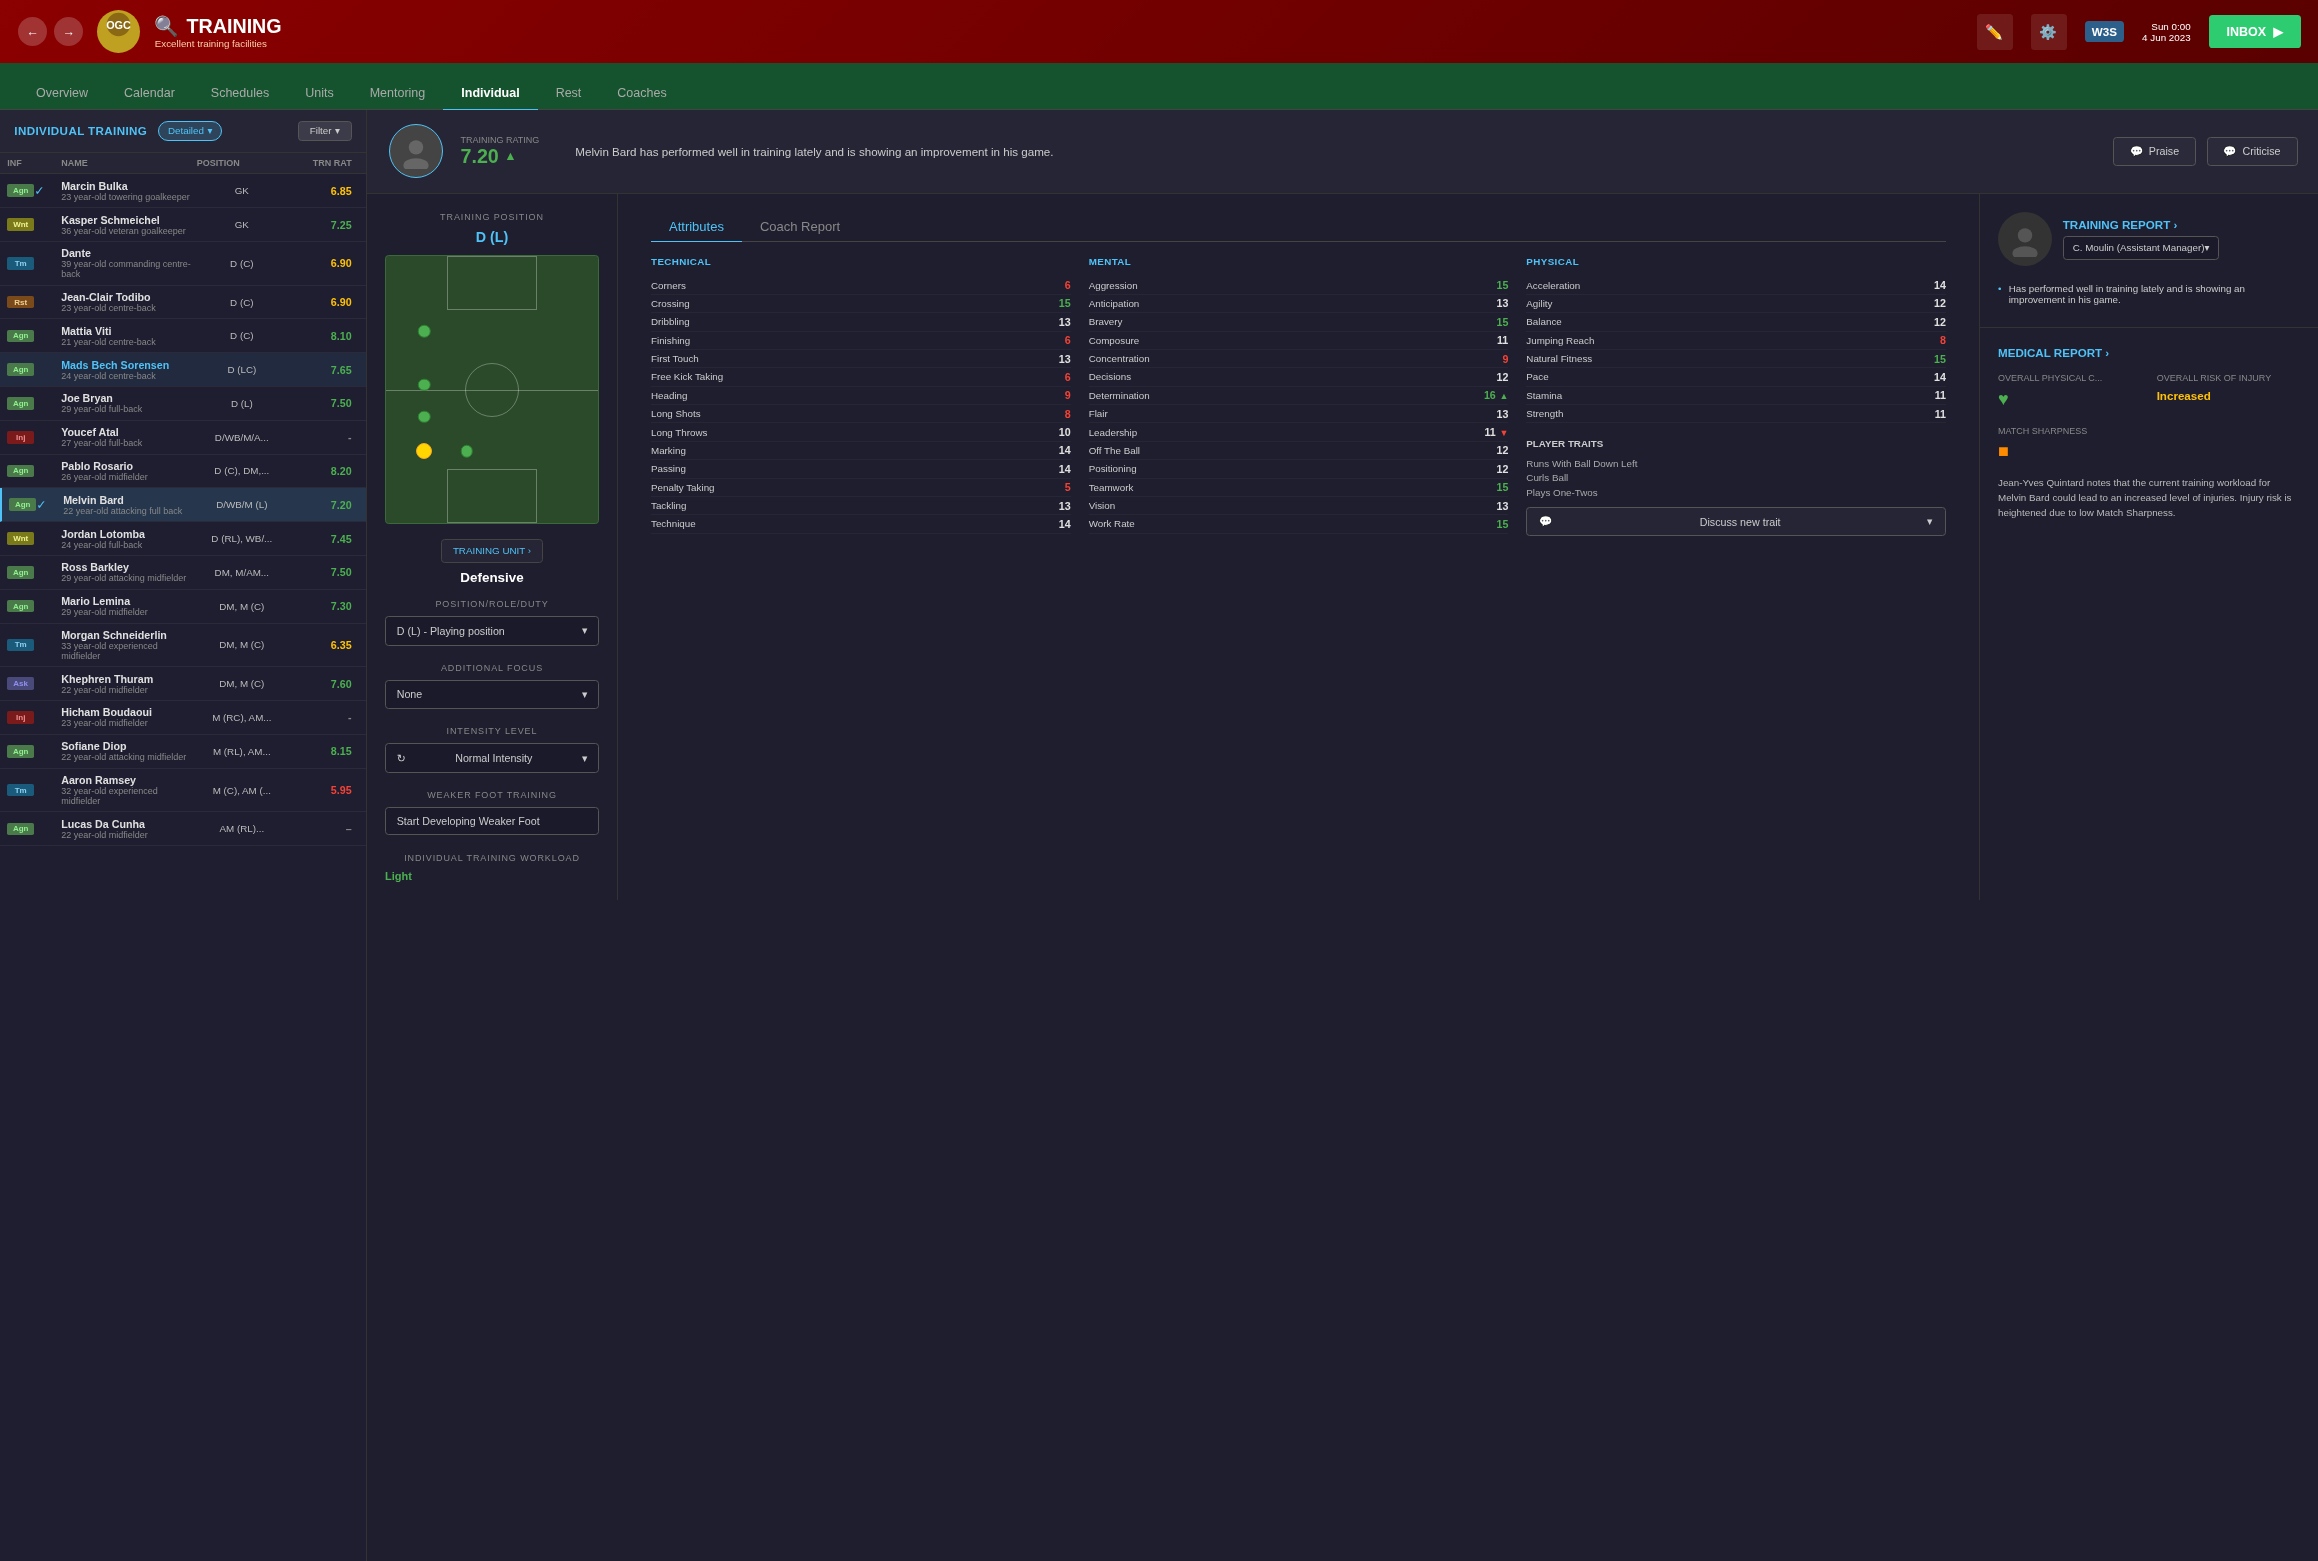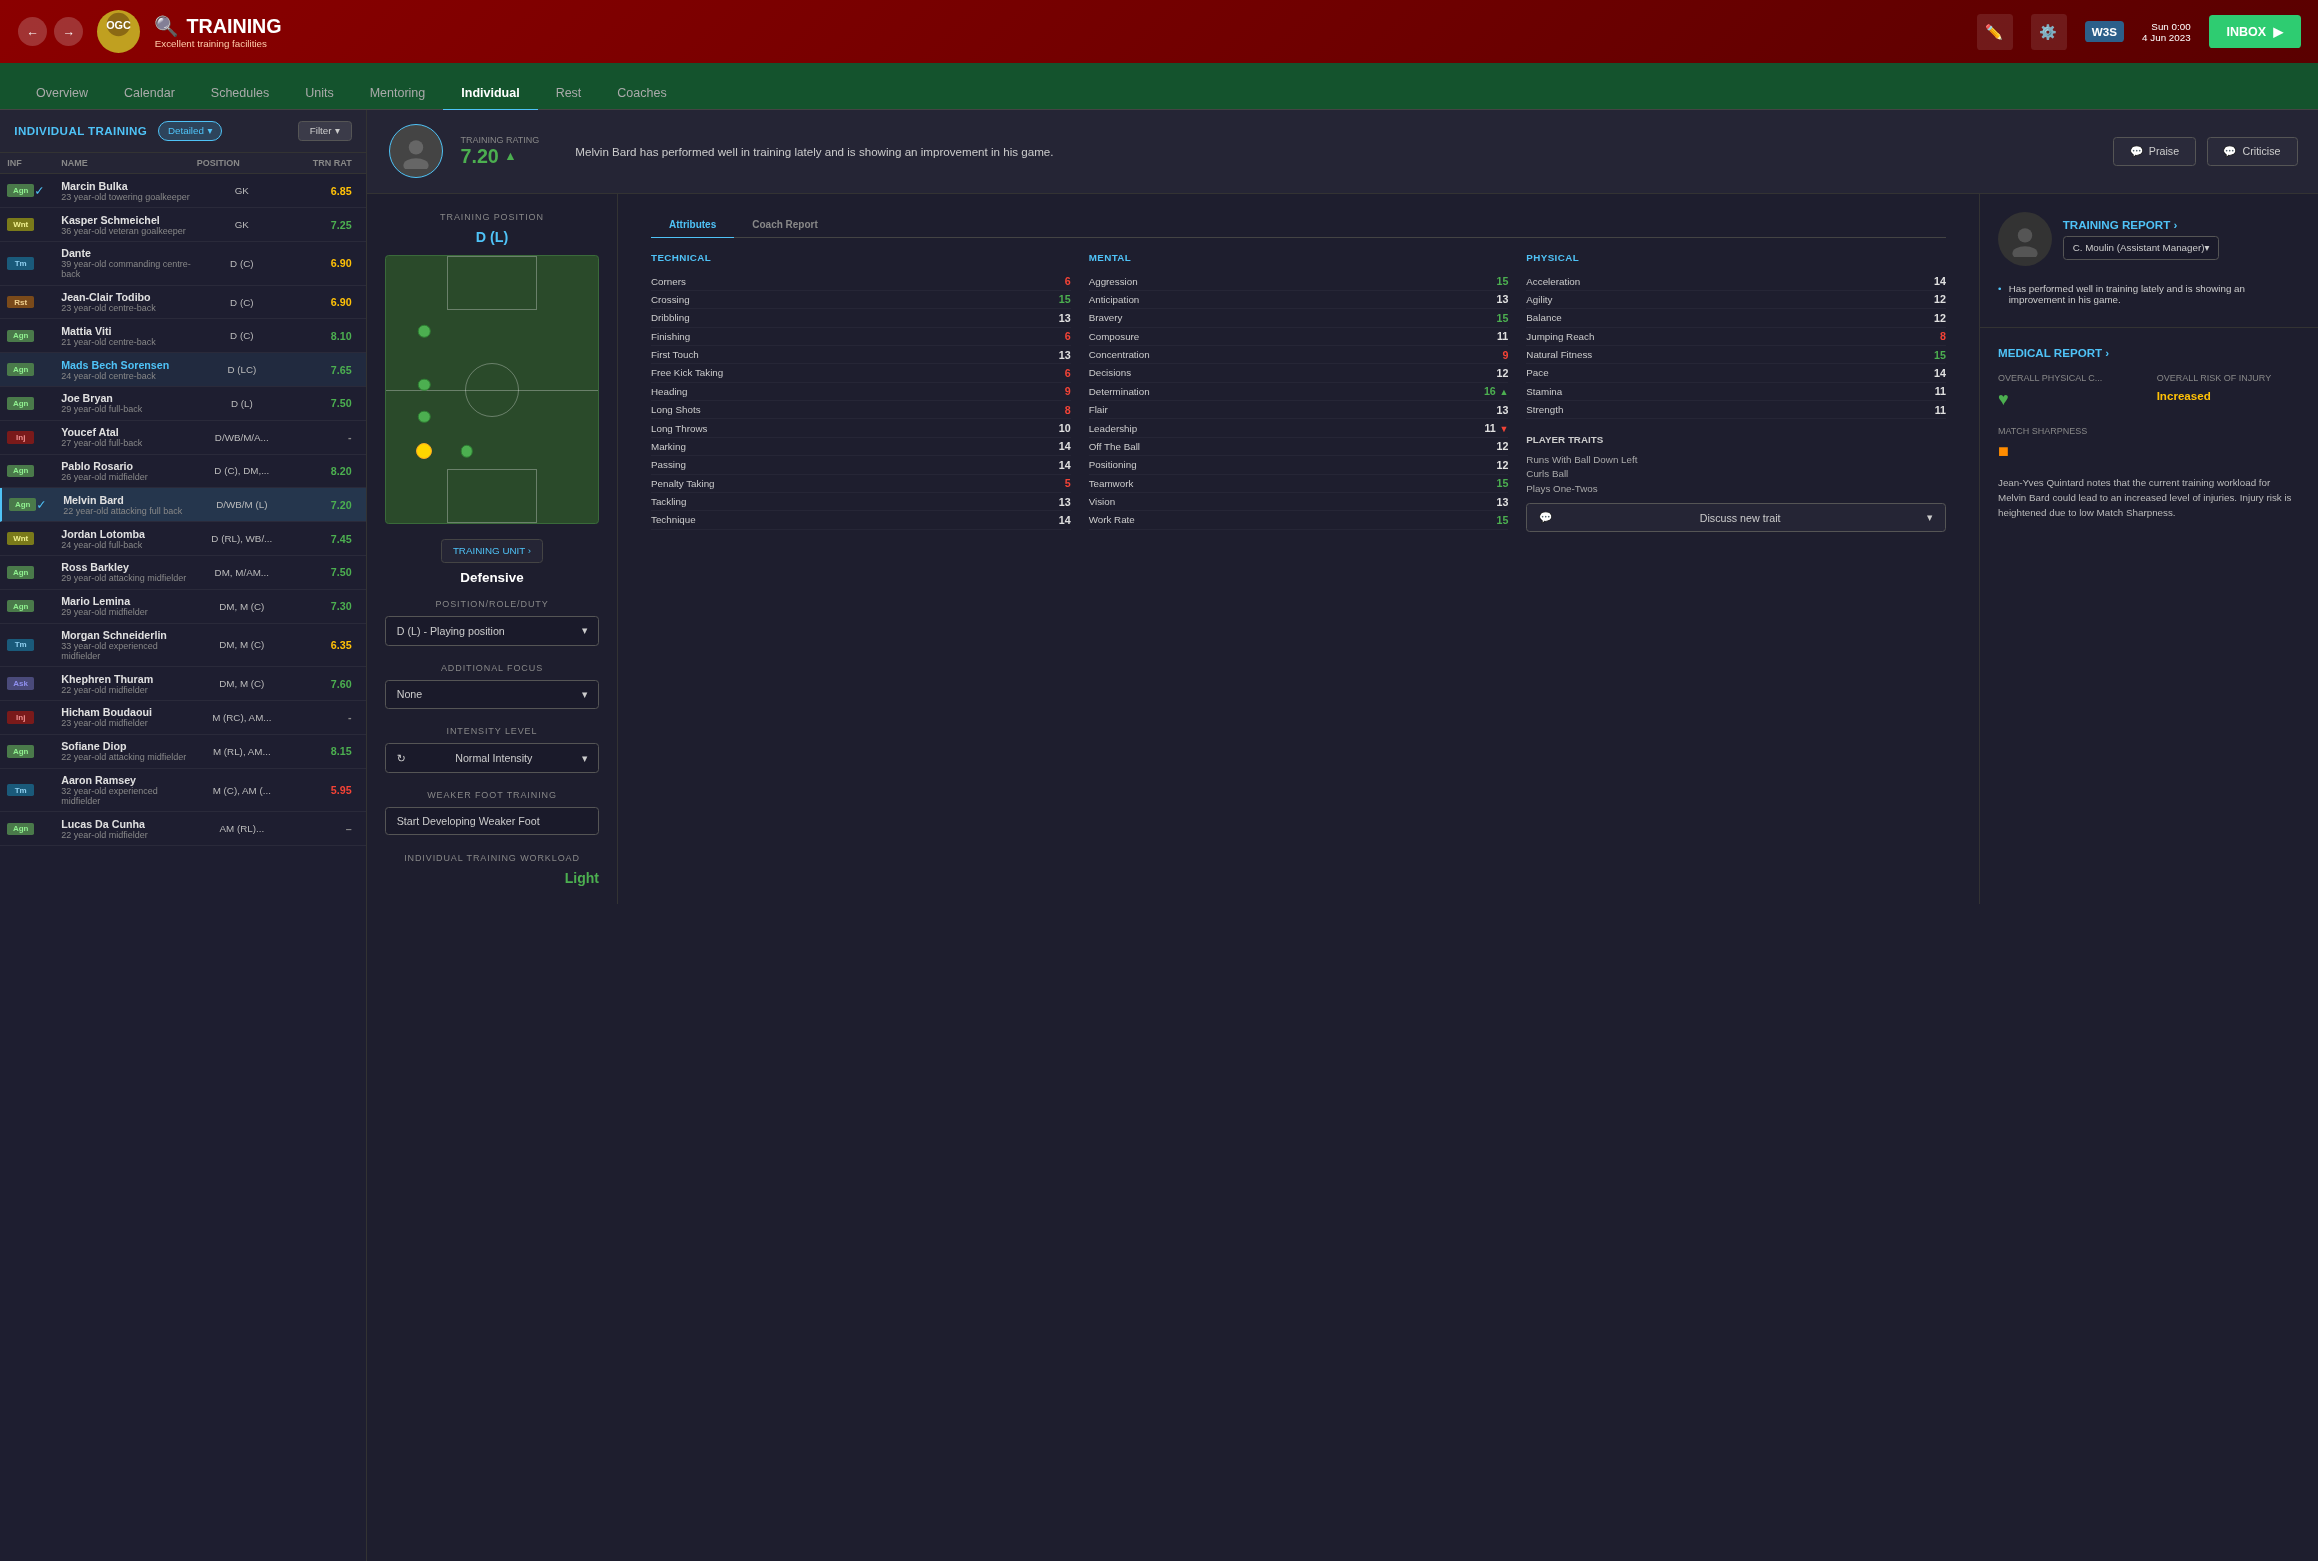--- a/index.html
+++ b/index.html
@@ -450,44 +450,43 @@
     }
     .section-label-sm {
       font-size: 9px;
       color: #888;
       text-transform: uppercase;
       text-align: center;
       letter-spacing: 0.9px;
       margin: 14.3px 0 7.2px;
     }
     .workload-label {
-      font-size: 14px;
+      font-size: 11px;
       font-weight: bold;
       color: #4caf50;
-      text-align: right;
+      text-align: left;
     }
 
     
     .attributes-panel {
       padding: 18px;
     }
     .attr-tabs {
       display: flex;
       gap: 0;
       border-bottom: 0.9px solid #444;
       margin-bottom: 14.3px;
     }
     .attr-tab {
       padding: 7.2px 18px;
       color: #888;
       cursor: pointer;
-      font-size: 10px;
+      font-size: 13px;
       border-bottom: 1.8px solid transparent;
       margin-bottom: -0.9px;
-      font-weight: bold;
     }
     .attr-tab.active {
       color: #4fc3f7;
       border-bottom: 1.8px solid #4fc3f7;
     }
     .attr-columns {
       display: grid;
       grid-template-columns: 1fr 1fr 1fr;
       gap: 18px;
     }

